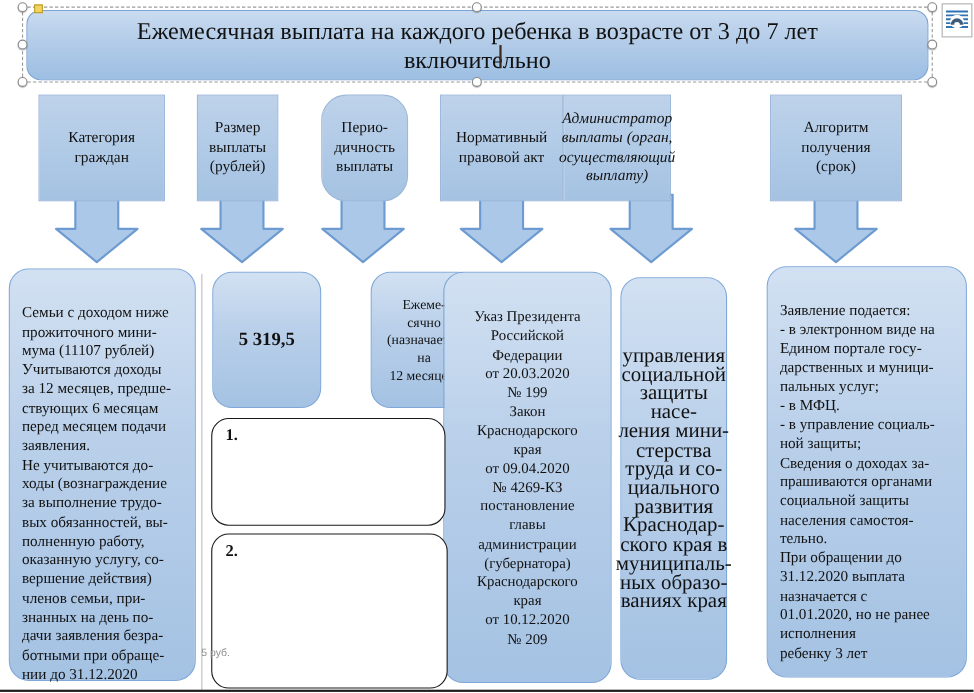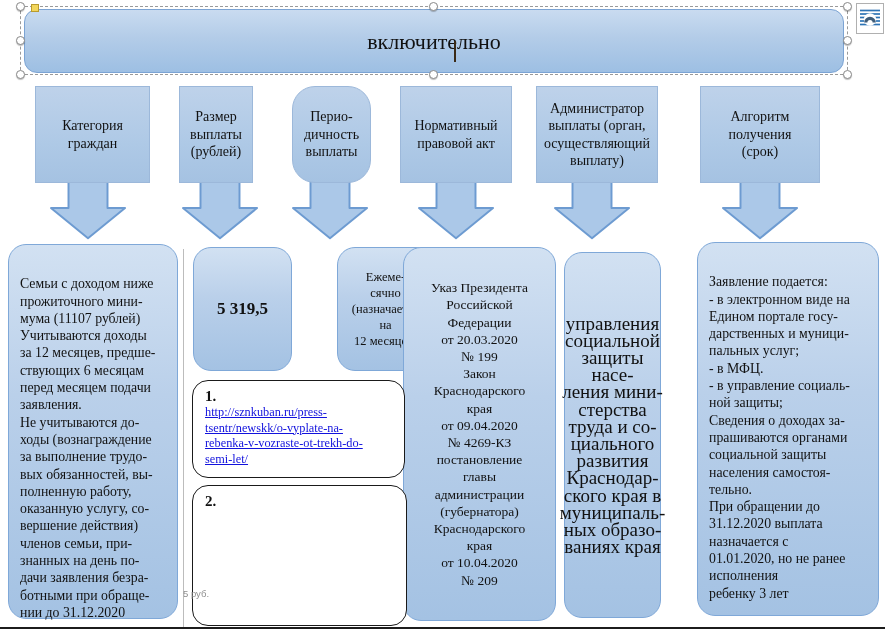--- a/index.html
+++ b/index.html
@@ -67,20 +67,21 @@
   .divider{left:183px;top:249px;width:1px;height:378px;background:#bcbcbc;z-index:0;}
   .bg-frag{left:183px;top:588px;font-size:9.5px;color:#8f8f8f;z-index:6;font-family:"Liberation Sans",sans-serif;}
   .bottom-line{left:0;top:627px;width:885px;height:2px;background:#1c1c1c;z-index:6;}
 </style>
 </head>
 <body>
 
 <div class="abs divider"></div>
 
 <div class="abs title-box">
+  <div>Ежемесячная выплата на каждого ребенка в возрасте от 3 до 7 лет</div>
   <div>включительно</div>
 </div>
 <div class="abs sel-rect"></div>
 <div class="abs caret"></div>
 <div class="abs handle" style="left:16px;top:2px;"></div>
 <div class="abs adj-handle" style="left:31px;top:4px;"></div>
 <div class="abs handle" style="left:429px;top:2px;"></div>
 <div class="abs handle" style="left:843px;top:2px;"></div>
 <div class="abs handle" style="left:16px;top:36px;"></div>
 <div class="abs handle" style="left:843px;top:36px;"></div>
@@ -105,21 +106,21 @@
 <div class="abs hdr" style="left:35px;width:115px;"><span>Категория
 граждан</span></div>
 <div class="abs hdr" style="left:179px;width:74px;"><span>Размер
 выплаты
 (рублей)</span></div>
 <div class="abs hdr" style="left:292px;width:79px;border-radius:23px;"><span>Перио-
 дичность
 выплаты</span></div>
 <div class="abs hdr" style="left:400px;width:112px;"><span>Нормативный
 правовой акт</span></div>
-<div class="abs hdr" style="left:536px;width:122px;"><span>Администратор
+<div class="abs hdr" style="left:512px;width:98px;font-style:italic;"><span>Администратор
 выплаты (орган,
 осуществляющий
 выплату)</span></div>
 <div class="abs hdr" style="left:700px;width:120px;"><span>Алгоритм
 получения
 (срок)</span></div>
 
 <svg class="abs arrow" style="left:49px;" viewBox="0 0 80 66">
     <polygon points="20,0 60,0 60,32 78,32 40,63 2,32 20,32" fill="#abc8e8" stroke="#6d9bd1" stroke-width="2" stroke-linejoin="round"></polygon>
   </svg>
@@ -184,21 +185,21 @@
 Краснодарского
 края
 от 09.04.2020
 № 4269-КЗ
 постановление
 главы
 администрации
 (губернатора)
 Краснодарского
 края
-от 10.04.2020
+от 10.12.2020
 № 209</span>
 </div>
 
 <div class="abs cell cell-center" style="left:564px;top:252px;width:97px;height:366px;font-size:19px;line-height:17.2px;">
   <span>управления
 социальной
 защиты насе-
 ления мини-
 стерства
 труда и со-
@@ -228,24 +229,20 @@
 При обращении до
 31.12.2020 выплата
 назначается с
 01.01.2020, но не ранее
 исполнения
 ребенку 3 лет</span>
 </div>
 
 <div class="abs note" style="left:192px;top:380px;width:213px;height:98px;">
   <div class="note-num">1.</div>
-  <div class="note-url">http://sznkuban.ru/press-
-tsentr/newskk/o-vyplate-na-
-rebenka-v-vozraste-ot-trekh-do-
-semi-let/</div>
 </div>
 
 <div class="abs note" style="left:192px;top:485px;width:215px;height:141px;">
   <div class="note-num">2.</div>
 </div>
 
 <div class="abs bg-frag">5 руб.</div>
 
 <div class="abs bottom-line"></div>
 

